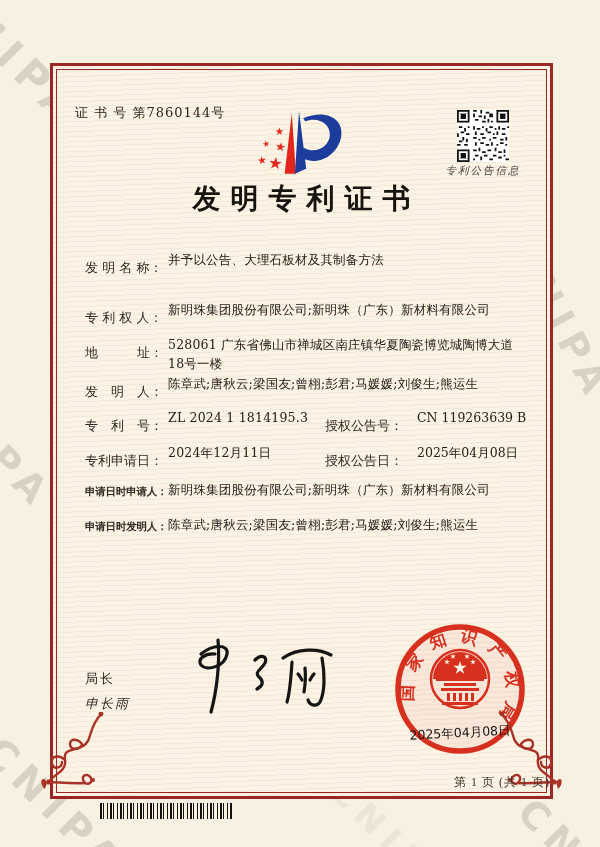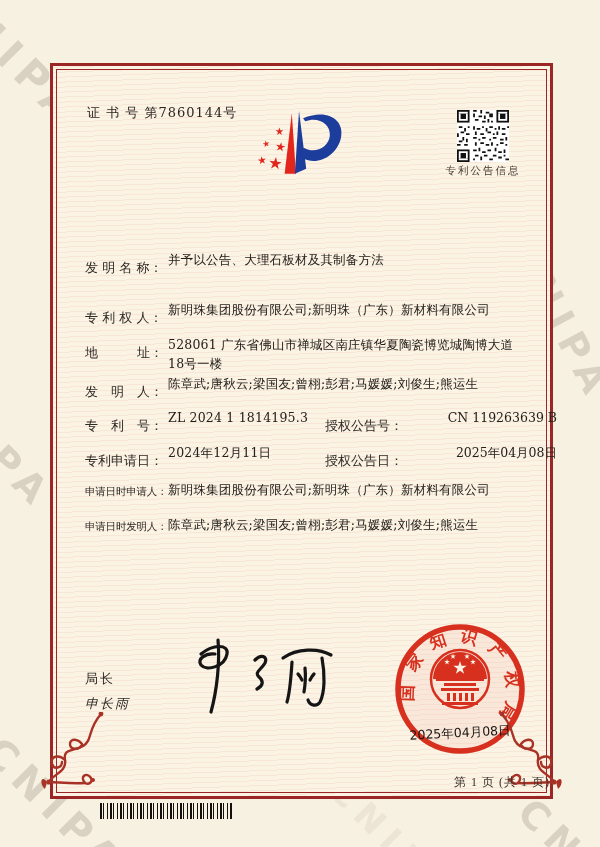--- a/index.html
+++ b/index.html
@@ -16,33 +16,33 @@
   }
   .frame{
     position:absolute;left:50px;top:63px;width:497px;height:730px;
     border:3px solid #9b2626;background:#fbf3e4;
     background-image:repeating-linear-gradient(-2deg,rgba(215,120,90,0.10) 0 1px,rgba(0,0,0,0) 1px 5px);
   }
   .frame::before{
     content:"";position:absolute;left:3px;top:3px;right:3px;bottom:3px;
     border:1px solid #9b2626;pointer-events:none;
   }
-  .certno{position:absolute;left:34px;top:38px;font-size:13px;letter-spacing:1px;color:#2b2620;white-space:pre;}
+  .certno{position:absolute;left:22px;top:38px;font-size:13px;letter-spacing:1px;color:#2b2620;white-space:pre;}
   .logo{position:absolute;left:198px;top:42px;}
   .qr{position:absolute;left:404px;top:44px;width:52px;height:52px;background:#fff;}
   .qrlabel{position:absolute;left:378px;top:98px;width:104px;text-align:center;font-size:10.5px;
-    color:#4a4036;letter-spacing:2px;}
+    color:#4a4036;font-style:italic;letter-spacing:2px;}
   .title{position:absolute;left:0;top:114px;width:100%;text-align:center;font-size:28px;
     font-weight:bold;letter-spacing:10px;color:#17140f;text-indent:10px;}
   .frow{position:absolute;left:32px;width:440px;font-size:12.5px;line-height:19px;}
   .flab{position:absolute;left:0;top:8px;white-space:pre;font-size:13px;color:#2e2a24;}
-  .flab-long{font-size:10.5px;letter-spacing:-0.2px;top:2px;}
+  .flab-long{font-size:10.5px;letter-spacing:-0.2px;top:2px;font-weight:bold;}
   .fval{position:absolute;left:83px;top:0;width:357px;color:#24201b;letter-spacing:0.2px;line-height:19px;}
   .frow2{position:absolute;left:272px;width:200px;font-size:12.5px;line-height:19px;}
-  .fval2{position:absolute;left:92px;top:0;width:140px;white-space:nowrap;color:#24201b;text-align:right;}
+  .fval2{position:absolute;left:92px;top:0;width:140px;white-space:nowrap;color:#24201b;}
   .statement{
     position:absolute;left:26px;top:509px;width:452px;
     font-size:11.5px;line-height:21px;letter-spacing:0.4px;color:#3a332b;
     font-style:italic;text-indent:2em;text-align:justify;
   }
   .signoff-title{position:absolute;left:32px;top:604px;font-size:13px;color:#2e2a24;letter-spacing:2px;}
   .signoff-name{position:absolute;left:32px;top:629px;font-size:13px;color:#2e2a24;letter-spacing:2px;font-style:italic;}
   .signature{position:absolute;left:118px;top:568px;}
   .seal{position:absolute;left:339px;top:556px;}
   .pagefoot{position:absolute;left:0;top:708px;width:100%;text-align:right;font-size:12px;color:#3a332b;letter-spacing:1px;font-family:Liberation Serif, serif;}
@@ -104,20 +104,21 @@
         <rect x="23" y="2" width="1" height="3"></rect>
         <rect x="27" y="2" width="1" height="3"></rect>
       <rect x="1" y="23" width="5" height="1"></rect>
         <rect x="1" y="27" width="5" height="1"></rect>
         <rect x="1" y="24" width="1" height="3"></rect>
         <rect x="5" y="24" width="1" height="3"></rect>
     </g>
   </svg>
   <div class="qrlabel">专利公告信息</div>
 
+  <div class="title">发明专利证书</div>
 
   <div class="frow" style="top:184px">
     <span class="flab">发 明 名 称：</span>
     <span class="fval">并予以公告、大理石板材及其制备方法</span>
   </div>
 
   <div class="frow" style="top:234px">
     <span class="flab">专 利 权 人：</span>
     <span class="fval">新明珠集团股份有限公司;新明珠（广东）新材料有限公司</span>
   </div>

